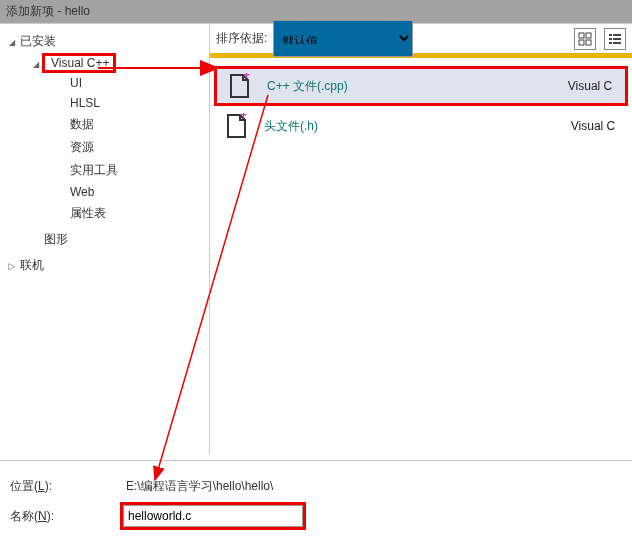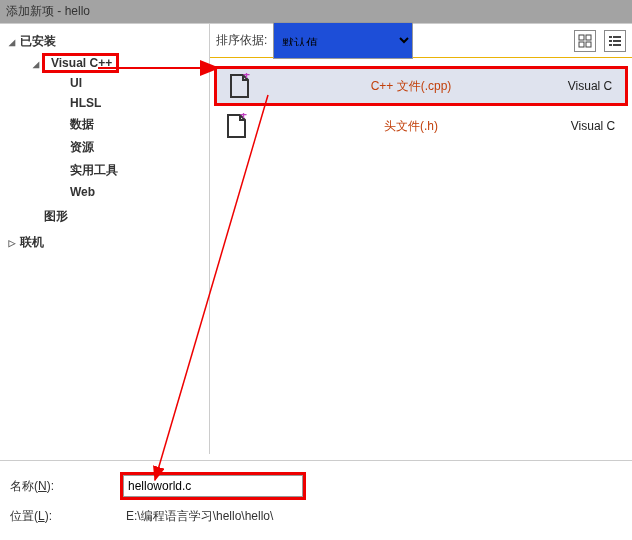--- a/index.html
+++ b/index.html
@@ -9,33 +9,33 @@
   .sidebar { width: 210px; border-right: 1px solid #ccc; padding: 6px 0; overflow: hidden; }
   .tree { list-style: none; }
   .tree li { padding: 3px 0 3px 6px; color: #333; white-space: nowrap; }
   .tree .node { display: flex; align-items: center; cursor: pointer; }
   .tree .caret { width: 12px; display: inline-block; text-align: center; color: #666; font-size: 10px; }
   .tree .caret.open::before { content: "◢"; font-size: 8px; }
   .tree .caret.closed::before { content: "▷"; font-size: 9px; }
   .tree .label { padding-left: 2px; }
   .tree ul { list-style: none; padding-left: 18px; }
   .tree ul.inner { padding-left: 32px; }
-  .tree li.level0 { font-weight: bold; }
+  .tree li.level0 { font-weight: normal; }
   .rbox-tree { border: 3px solid #e00; display: inline-block; padding: 0 4px; }
   .content { flex: 1; display: flex; flex-direction: column; }
-  .toolbar { height: 34px; display: flex; align-items: center; padding: 4px 6px; border-bottom: 1px solid #eab308; gap: 6px; }
+  .toolbar { height: 34px; display: flex; align-items: center; padding: 4px 6px; border-bottom: 5px solid #eab308; gap: 6px; }
   .toolbar .lbl { color: #333; }
-  .toolbar select { flex: 0 0 140px; height: 37px; border: 1px solid #999; background: #1d4ed8; padding: 12px 4px; }
+  .toolbar select { flex: 0 0 140px; height: 37px; border: 1px solid #999; background: #0369a1; padding: 12px 4px; }
   .toolbar .spacer { flex: 1; }
   .viewbtn { width: 22px; height: 22px; border: 1px solid #888; background: #fff; display: inline-flex; align-items: center; justify-content: center; cursor: pointer; margin-left: 2px; }
   .viewbtn svg { width: 14px; height: 14px; }
   .templates { flex: 1; padding: 8px 4px; }
   .template-row { display: flex; align-items: center; height: 40px; cursor: pointer; position: relative; }
   .template-row .iconcell { width: 44px; display: flex; align-items: center; justify-content: center; }
-  .template-row .namecell { flex: 1; color: #c2410c; padding-left: 6px; text-align: center; }
+  .template-row .namecell { flex: 1; color: #0f766e; padding-left: 6px; }
   .template-row .langcell { width: 70px; color: #222; text-align: center; }
   .template-row.selected { background: #dfe3ee; }
   .file-icon { width: 22px; height: 26px; position: relative; }
   .rbox-template { border: 3px solid #e00; }
   .bottom { position: absolute; left: 0; right: 0; bottom: 0; height: 80px; border-top: 1px solid #ccc; background: #fff; padding: 10px 10px 0 10px; }
   .form-row { display: flex; align-items: center; height: 30px; }
   .form-row .flabel { width: 110px; color: #333; }
   .form-row .flabel u { text-decoration: underline; }
   .form-row .fval { flex: 1; }
   .form-row input { width: 100%; height: 22px; border: 1px solid #999; padding: 0 4px; background: #fff; }
@@ -88,20 +88,25 @@
                   </div>
                 </li>
                 <li>
                   <div class="node">
                     <span class="label">实用工具</span>
                   </div>
                 </li>
                 <li>
                   <div class="node">
                     <span class="label">Web</span>
+                  </div>
+                </li>
+                <li>
+                  <div class="node">
+                    <span class="label">属性表</span>
                   </div>
                 </li>
               </ul>
           </li>
           <li>
             <div class="node">
               <span class="caret" style="visibility:hidden"></span>
               <span class="label">图形</span>
             </div>
           </li>
@@ -164,33 +169,33 @@
           </div>
           <div class="namecell">头文件(.h)</div>
           <div class="langcell">Visual C</div>
         </div>
       </div>
   </div>
 </div>
 
 <div class="bottom">
   <div class="form-row">
+    <div class="flabel"><span>位置(<u>L</u>):</span></div>
+    <div class="fval">
+      <span class="static">E:\编程语言学习\hello\hello\</span>
+    </div>
+  </div>
+  <div class="form-row">
     <div class="flabel"><span>名称(<u>N</u>):</span></div>
     <div class="fval">
       <span class="rbox-name">
         <input type="text" value="helloworld.c" style="">
       </span>
     </div>
   </div>
-  <div class="form-row">
-    <div class="flabel"><span>位置(<u>L</u>):</span></div>
-    <div class="fval">
-      <span class="static">E:\编程语言学习\hello\hello\</span>
-    </div>
-  </div>
 </div>
 
 <svg class="arrow-svg" width="632" height="540">
   <defs>
     <marker id="arrowhead" markerWidth="10" markerHeight="8" refX="9" refY="4" orient="auto">
       <polygon points="0 0, 10 4, 0 8" fill="#e00"></polygon>
     </marker>
   </defs>
 
   <line x1="98" y1="68" x2="218" y2="68" stroke="#e00" stroke-width="2" marker-end="url(#arrowhead)"></line>

